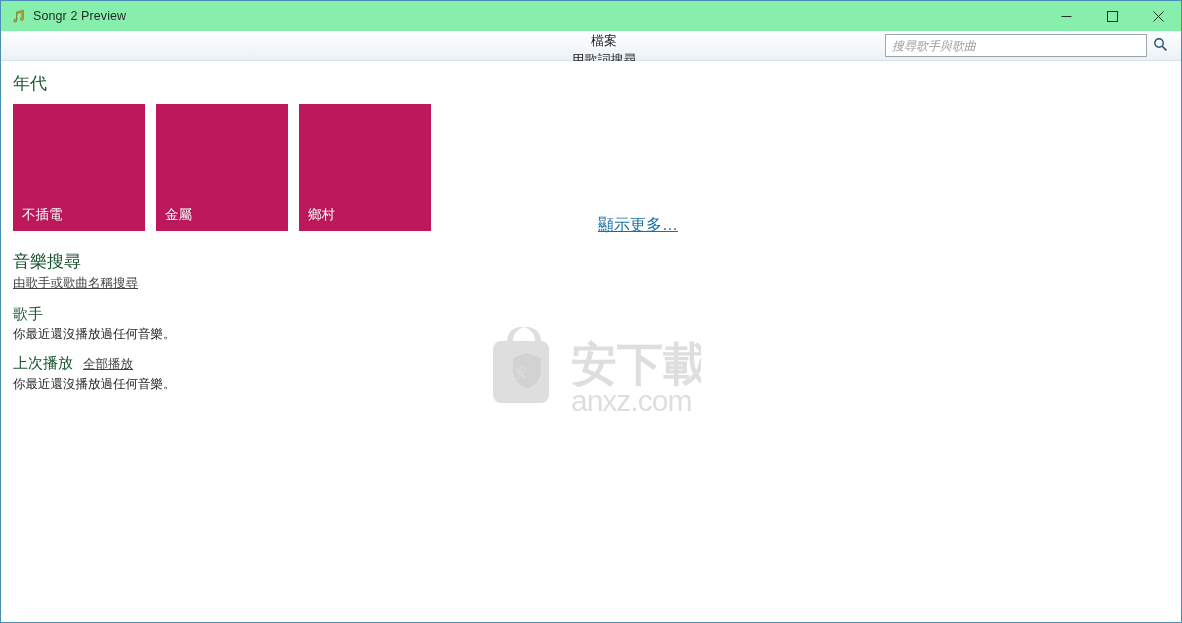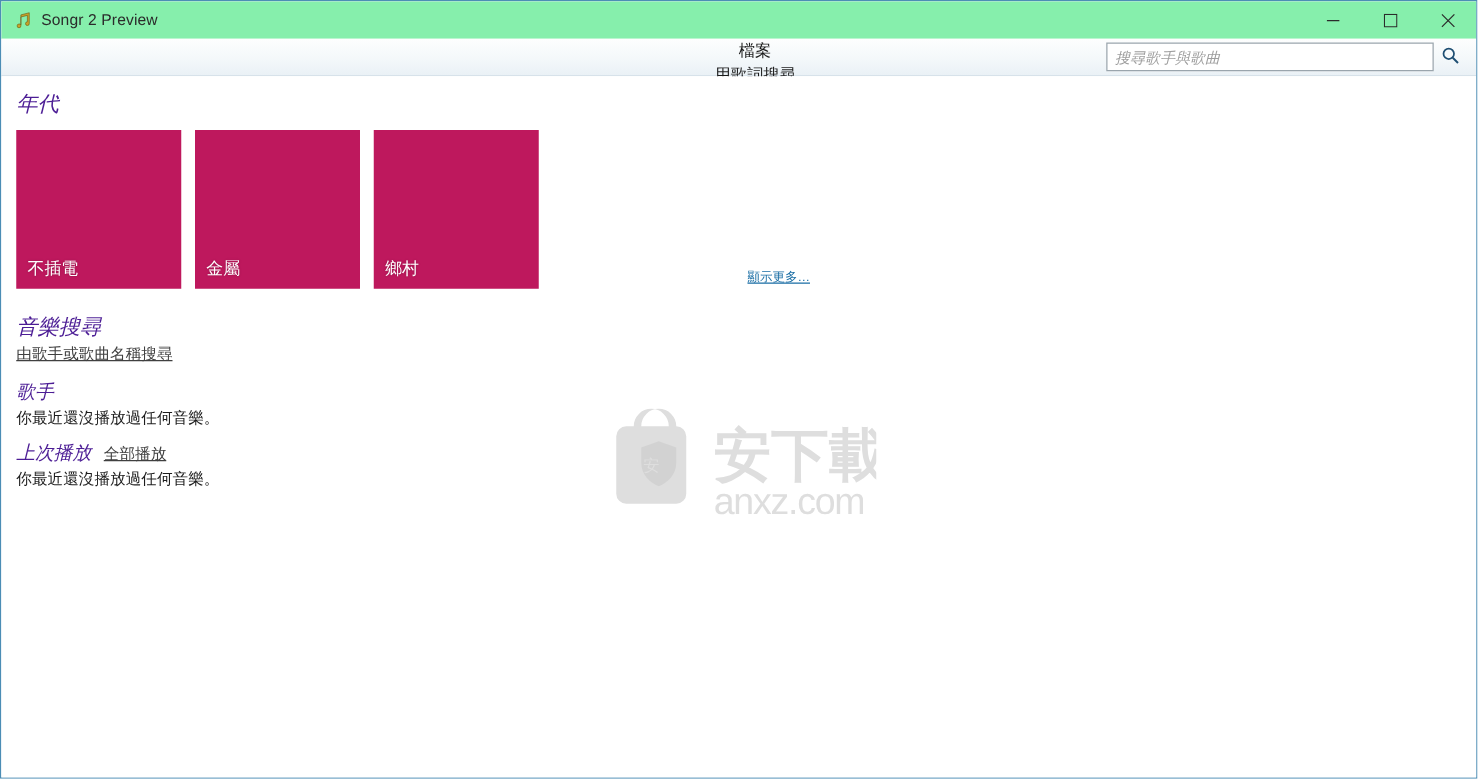--- a/index.html
+++ b/index.html
@@ -127,25 +127,24 @@
   .content {
     position: relative;
     height: 561px;
     background: #ffffff;
     padding: 0 12px;
     overflow: hidden;
   }
 
   .section-title {
     font-size: 17px;
-    color: #4c1d95;
+    color: #14532d;
     font-weight: normal;
     margin-top: 14px;
     line-height: 1.1;
-    font-style: italic;
   }
 
   .section-title.small {
     font-size: 15px;
   }
 
   .tiles-row {
     position: relative;
     margin-top: 10px;
     display: flex;
@@ -169,21 +168,21 @@
     color: #ffffff;
     font-size: 13.5px;
     line-height: 1;
     text-shadow: 0 0 2px rgba(0,0,0,0.25);
   }
 
   .show-more {
     position: absolute;
     left: 585px;
     top: 111px;
-    font-size: 10px;
+    font-size: 16px;
     color: #1a6ea5;
     text-decoration: underline;
     cursor: pointer;
     white-space: nowrap;
   }
 
   .link {
     font-size: 12.5px;
     color: #404040;
     text-decoration: underline;

